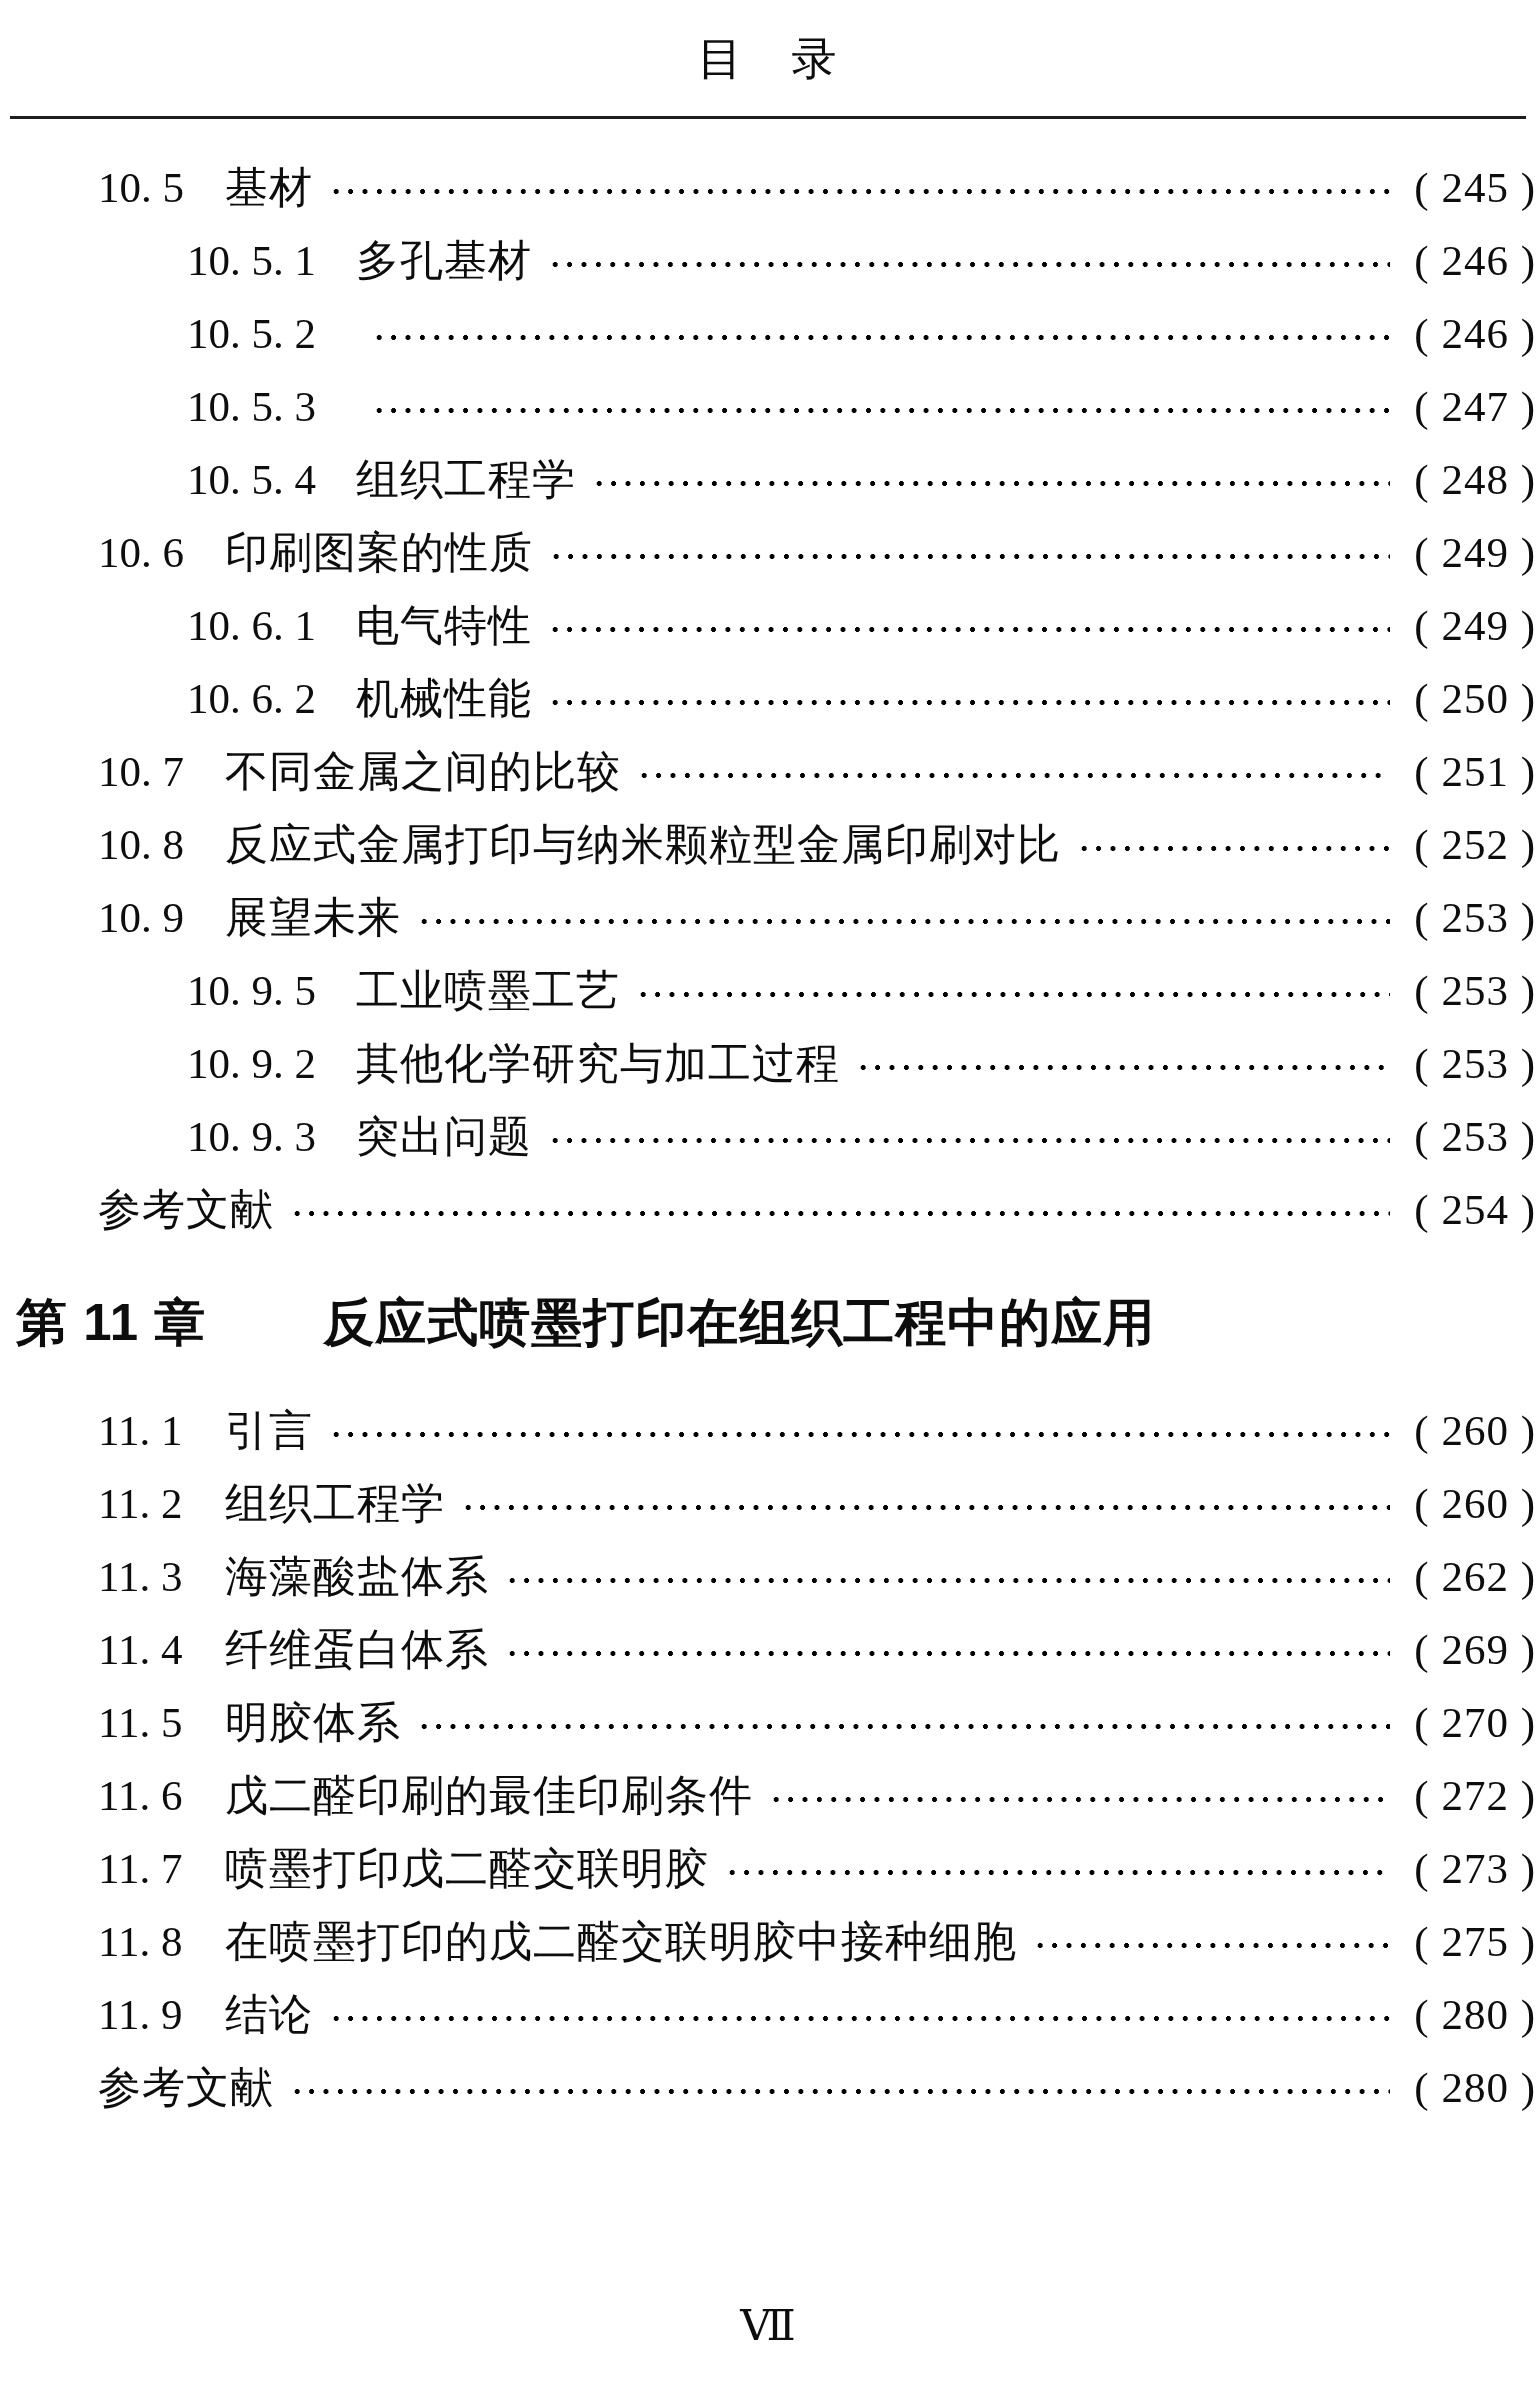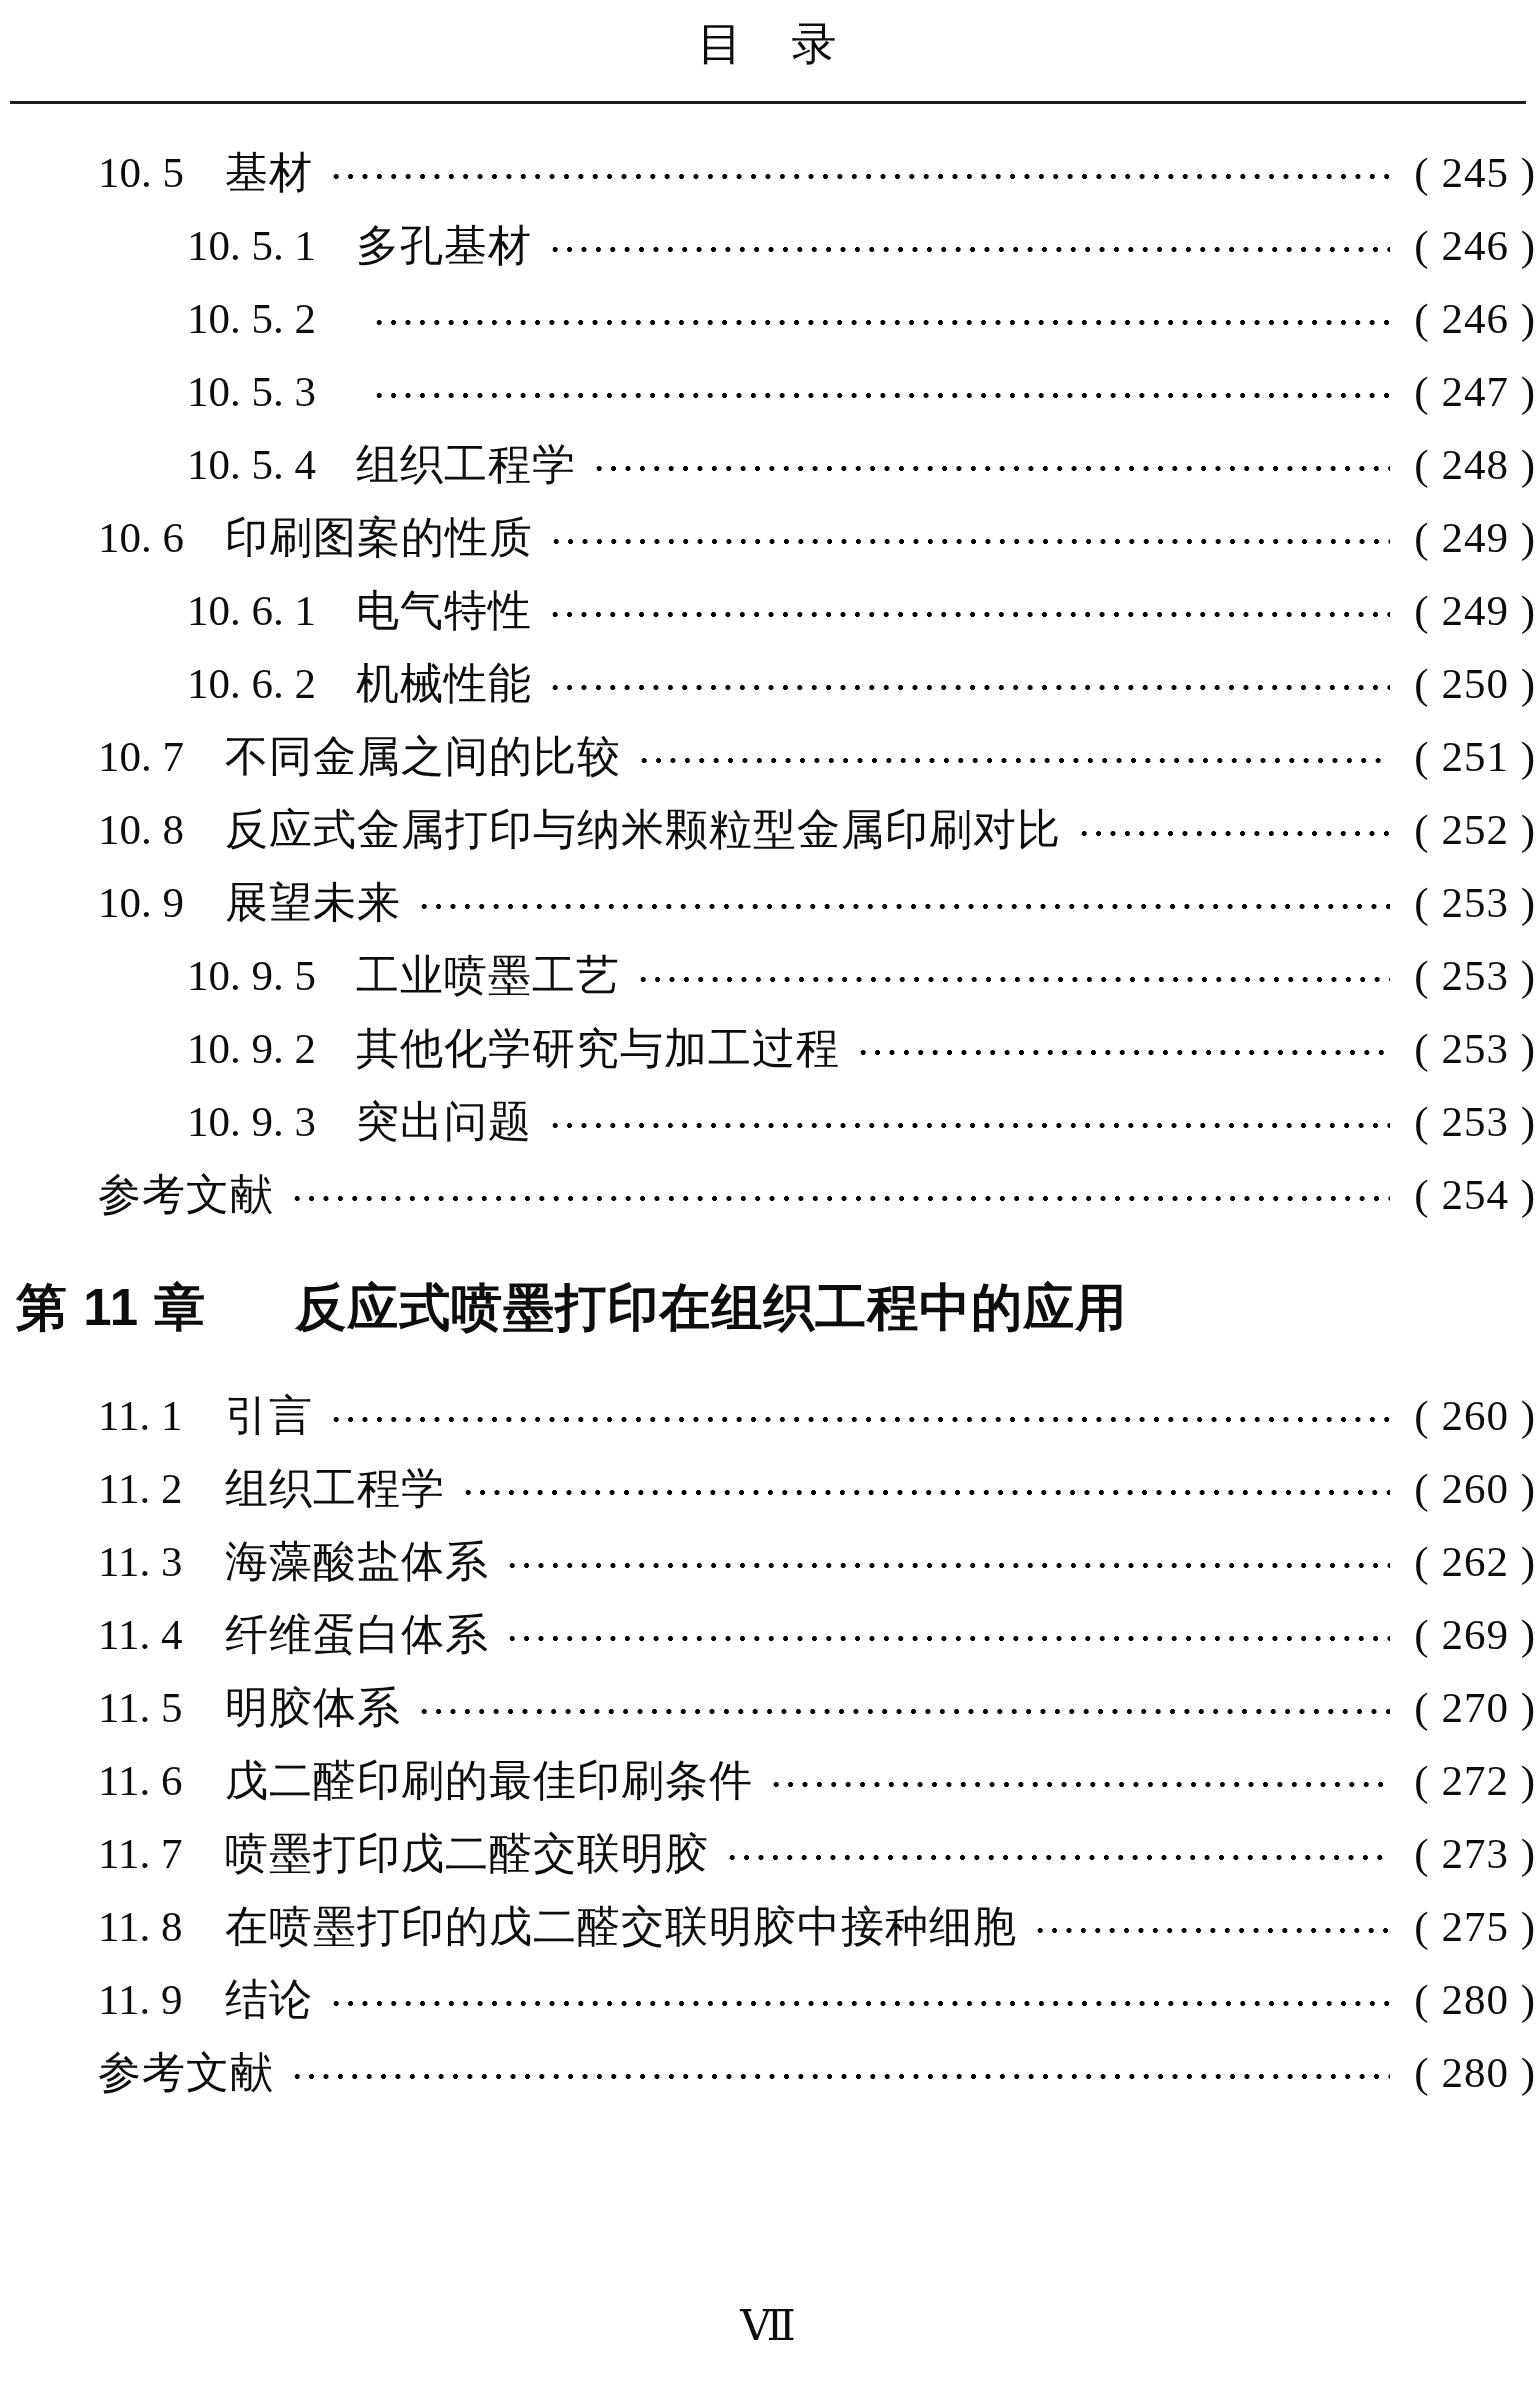--- a/index.html
+++ b/index.html
@@ -9,21 +9,21 @@
   body {
     width: 1536px;
     height: 2382px;
     position: relative;
     background: #ffffff;
     color: #0d0d0d;
     font-family: "Liberation Serif", "DejaVu Serif", serif;
     overflow: hidden;
   }
   .page-header {
-    padding-top: 19px;
+    padding-top: 34px;
     text-align: center;
   }
   .header-title {
     font-size: 45px;
     line-height: 50px;
     letter-spacing: 2px;
     display: inline-block;
   }
   .header-rule {
     border: none;
@@ -77,21 +77,21 @@
     display: flex;
     align-items: center;
     padding-left: 16px;
     font-family: "Liberation Sans", "DejaVu Sans", sans-serif;
     font-weight: bold;
     font-size: 51px;
     letter-spacing: 1px;
     gap: 32px;
   }
   .chapter-label { flex: none; }
-  .chapter-title { flex: none; margin-left: 57px; }
+  .chapter-title { flex: none; margin-left: 85px; }
   .page-footer {
     position: absolute;
     top: 2300px;
     left: 0;
     width: 100%;
     text-align: center;
     font-size: 43px;
   }
 </style>
 </head>

